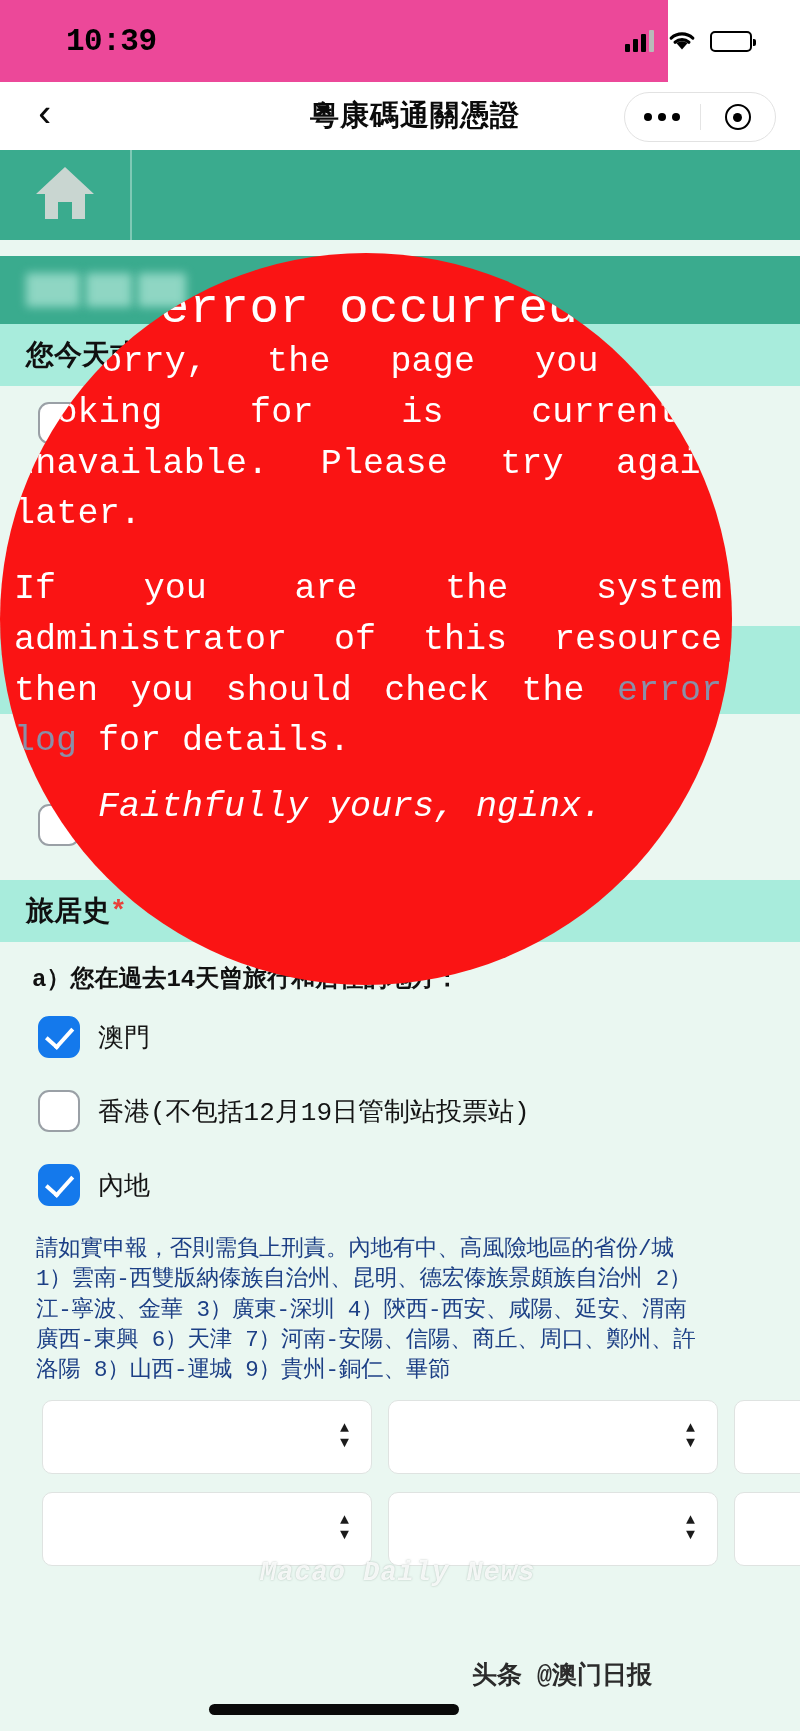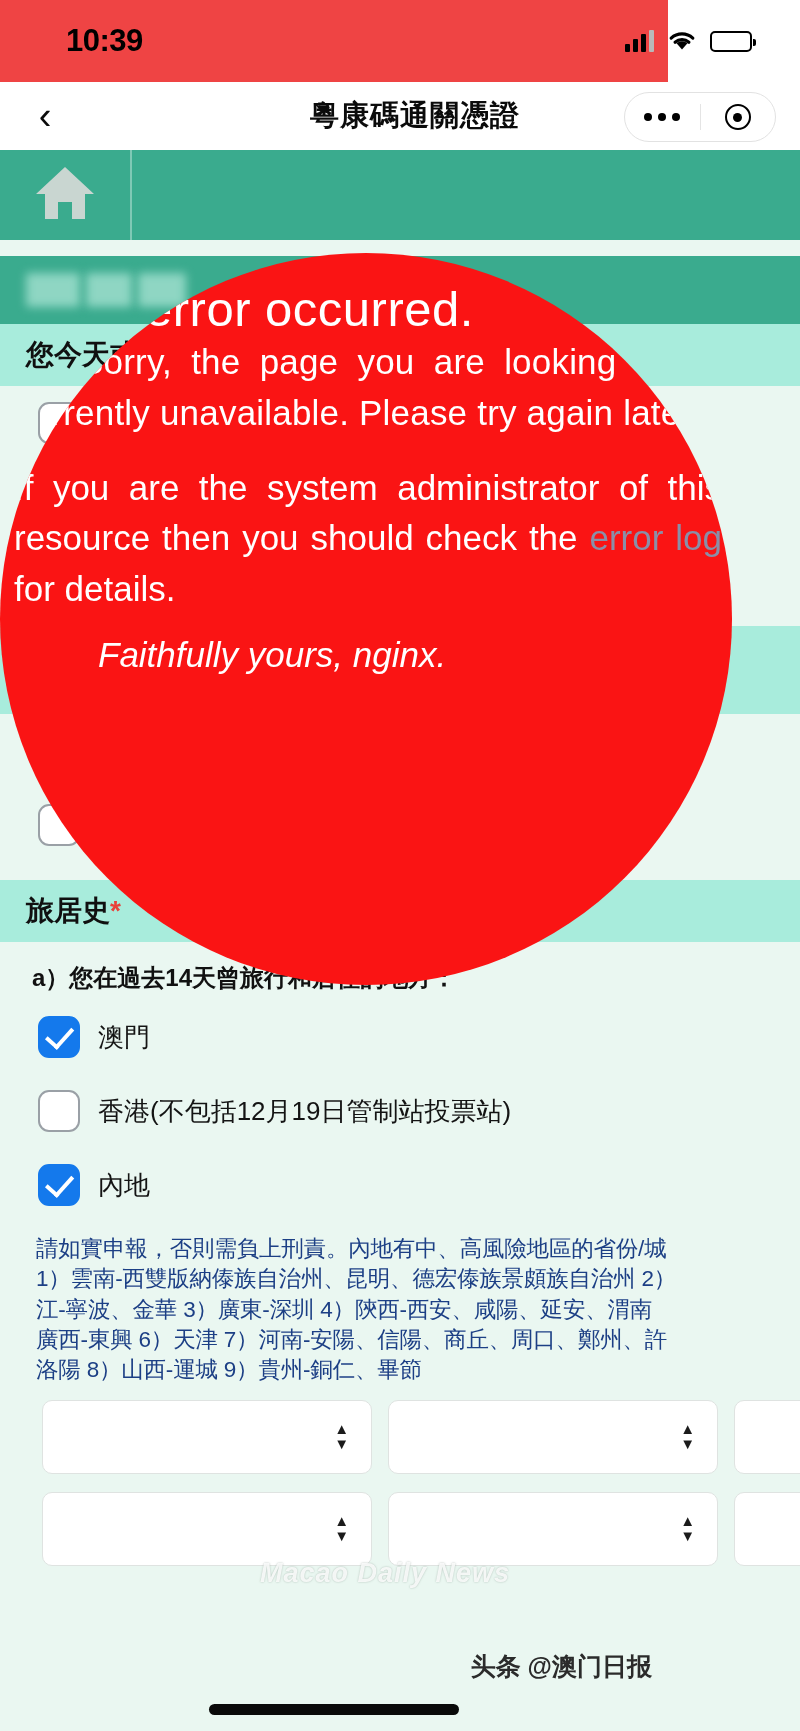--- a/index.html
+++ b/index.html
@@ -2,21 +2,21 @@
 <html><head>
 <meta charset="utf-8">
 <style>
   * { box-sizing: border-box; margin: 0; padding: 0; }
   html, body {
     width: 800px; height: 1731px;
     background: #ffffff;
     font-family: "Liberation Sans", "DejaVu Sans", sans-serif;
     overflow: hidden;
   }
-  #phone { position: relative; width: 668px; height: 1731px; background: #ef4444; }
+  #phone { position: relative; width: 668px; height: 1731px; background: #ec4899; font-family: Liberation Mono, monospace; }
 
   
   .statusbar {
     position: absolute; top: 0; left: 0; width: 800px; height: 82px;
     display: flex; align-items: center; justify-content: space-between;
     padding: 0 48px 0 66px;
   }
   .status-time { font-size: 31px; font-weight: 700; color: #000; letter-spacing: -0.5px; }
   .status-icons { display: flex; align-items: center; gap: 14px; }
   .sig { display: flex; align-items: flex-end; gap: 3px; height: 22px; }
@@ -145,21 +145,21 @@
 
   
   .wm-center {
     position: absolute; left: 260px; top: 1558px;
     font-size: 27px; font-style: italic; font-weight: 700;
     color: rgba(255,255,255,0.85); letter-spacing: 1px;
     text-shadow: 0 0 2px rgba(120,140,130,0.55);
     pointer-events: none;
   }
   .wm-corner {
-    position: absolute; right: 16px; bottom: 48px;
+    position: absolute; right: 16px; bottom: 40px;
     font-size: 25px; font-weight: 700; color: #2b2b2b;
     display: flex; align-items: center; gap: 6px; pointer-events: none;
   }
 
   
   .err-circle {
     position: absolute; left: 0; top: 253px;
     width: 732px; height: 732px; border-radius: 50%;
     background: #fa1414;
     overflow: hidden;

